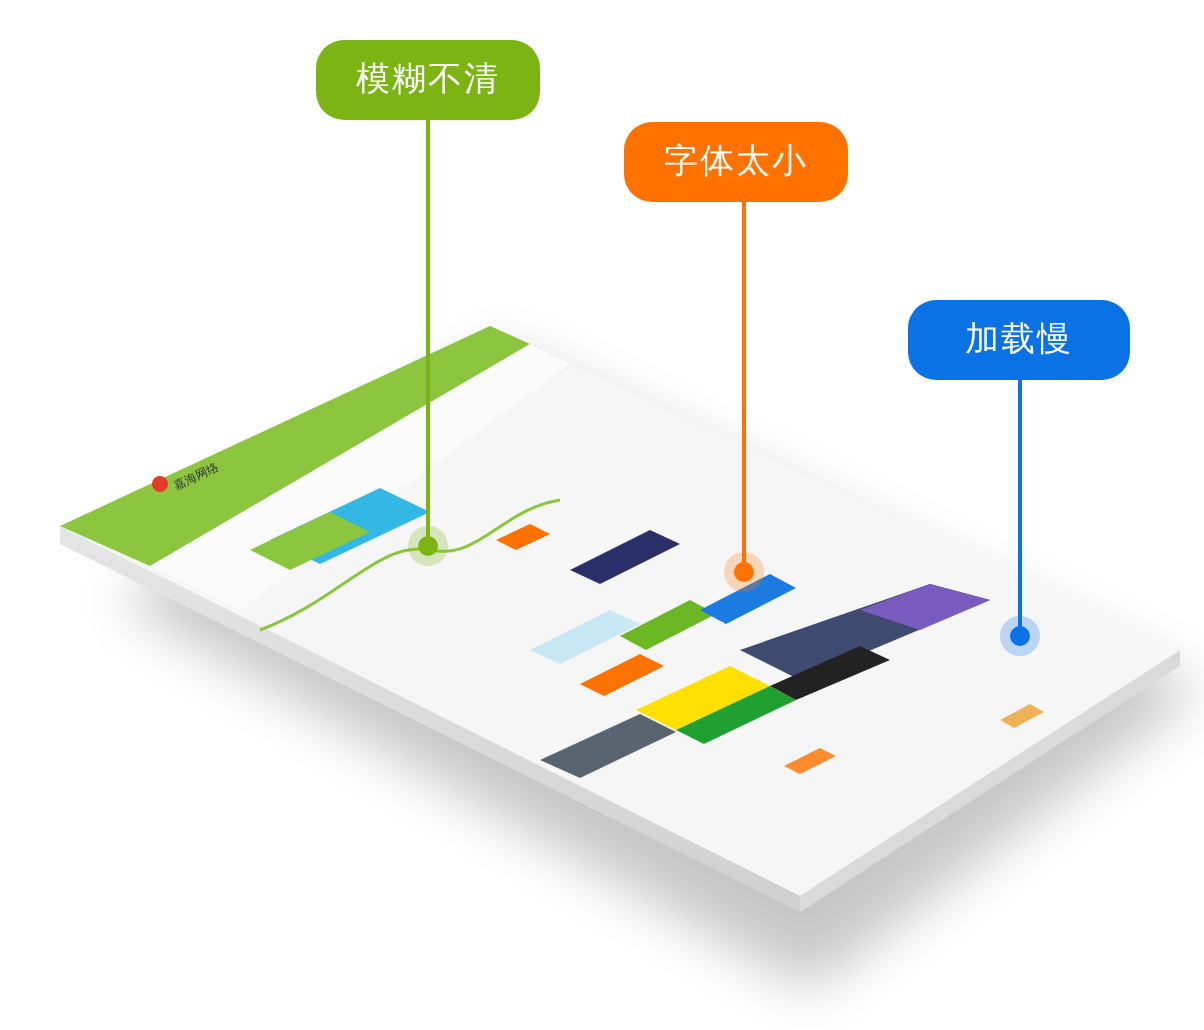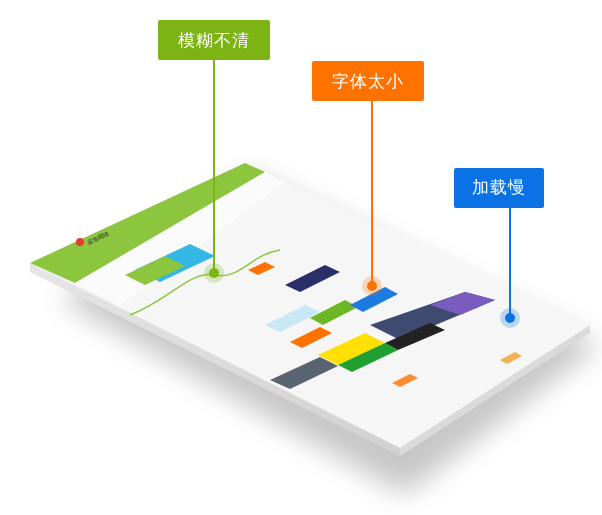--- a/index.html
+++ b/index.html
@@ -1,18 +1,18 @@
 <!DOCTYPE html>
 <html><head>
 <meta charset="utf-8">
 <style>
   html,body{margin:0;padding:0;}
   body{width:602px;height:515px;background:#ffffff;position:relative;overflow:hidden;font-family:"DejaVu Sans",sans-serif;}
   .stage{position:absolute;left:0;top:0;width:602px;height:515px;}
-  .callout{position:absolute;height:40px;border-radius:2px;color:#fff;font-size:17px;line-height:40px;text-align:center;letter-spacing:1px;}
+  .callout{position:absolute;height:40px;border-radius:14px;color:#fff;font-size:17px;line-height:40px;text-align:center;letter-spacing:1px;}
   .leader{position:absolute;width:2px;}
   .pin{position:absolute;width:10px;height:10px;border-radius:50%;}
   .pin::after{content:"";position:absolute;left:-5px;top:-5px;width:20px;height:20px;border-radius:50%;opacity:.25;background:inherit;}
 </style>
 </head>
 <body>
 
 <div class="stage">
 
   <svg width="602" height="515" style="position:absolute;left:0;top:0;">
@@ -69,19 +69,19 @@
   </div>
   <div class="leader" style="left:213px;top:60px;height:210px;background:#7cb414;"></div>
   <div class="pin" style="left:209px;top:268px;background:#7cb414;"></div>
 
   <div class="callout" style="left:312px;top:61px;width:112px;background:#ff7200;">
     <span>字体太小</span>
   </div>
   <div class="leader" style="left:371px;top:101px;height:183px;background:#ff7200;"></div>
   <div class="pin" style="left:367px;top:281px;background:#ff7200;"></div>
 
-  <div class="callout" style="left:454px;top:168px;width:90px;background:#0b72e6;font-family:Liberation Serif, serif;">
+  <div class="callout" style="left:454px;top:150px;width:111px;background:#0b72e6;">
     <span>加载慢</span>
   </div>
   <div class="leader" style="left:509px;top:190px;height:125px;background:#0b72e6;"></div>
   <div class="pin" style="left:505px;top:313px;background:#0b72e6;"></div>
 
 </div>
 
 </body></html>

